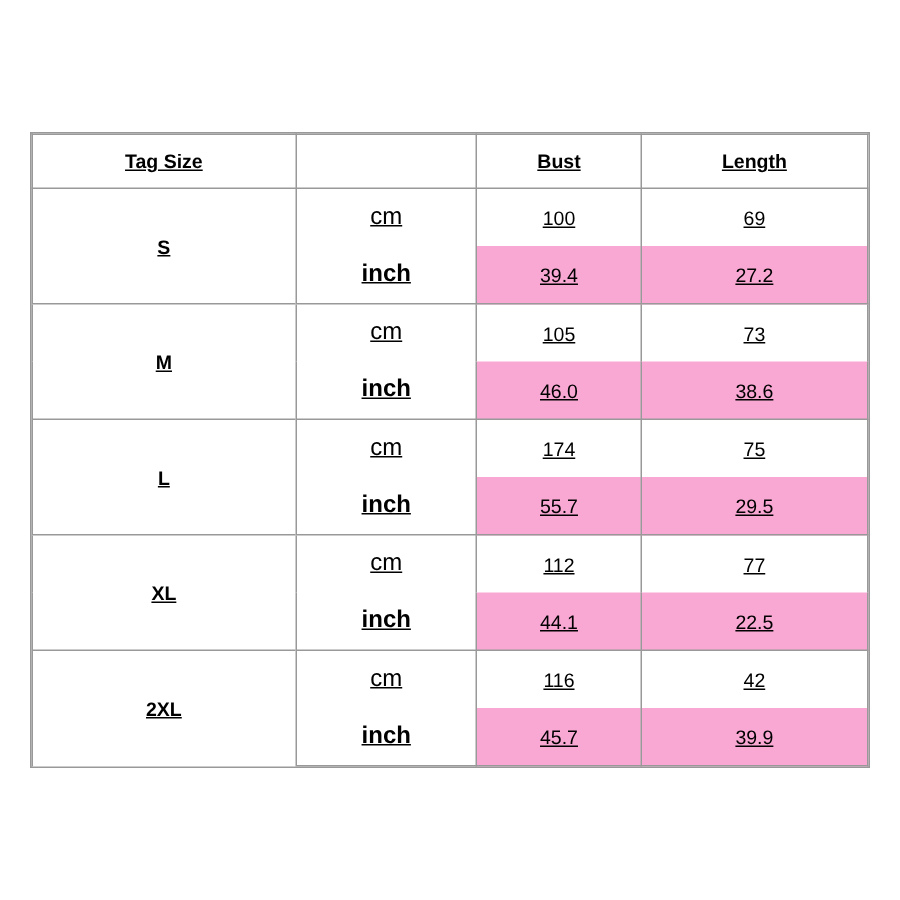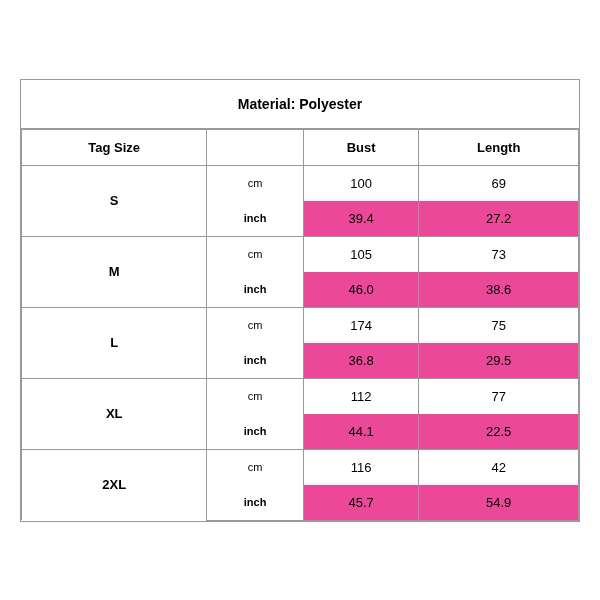--- a/index.html
+++ b/index.html
@@ -34,61 +34,59 @@
 
     table {
       width: 100%;
       border-collapse: collapse;
     }
 
     th, td {
       border: 1px solid #999;
       text-align: center;
       padding: 10px 4px;
+      text-decoration: underline;
     }
 
     thead th {
       font-weight: bold;
       background: #fff;
       font-size: 13px;
     }
 
     .tag-size-cell {
       font-weight: bold;
       font-size: 13px;
       vertical-align: middle;
     }
 
     .unit-cell {
-      font-size: 11px;
+      font-size: 16px;
     }
 
     .unit-cell.inch {
       font-weight: bold;
     }
 
     .shaded {
-      background-color: #ec4899;
+      background-color: #f9a8d4;
     }
 
     .size-group td {
       border-top: none;
     }
 
     .first-sub td {
       border-bottom: none;
     }
   </style>
 </head>
 <body>
 
 <div class="container">
-  <div class="title-row">
-    <span>Material: Polyester</span>
-  </div>
   <table>
     <thead>
       <tr>
         <th>Tag Size</th>
         <th></th>
         <th>Bust</th>
         <th>Length</th>
       </tr>
     </thead>
     <tbody id="table-body">
@@ -115,21 +113,21 @@
           <td class="shaded">38.6</td>
         </tr>
         <tr class="first-sub">
           <td rowspan="2" class="tag-size-cell">L</td>
           <td class="unit-cell">cm</td>
           <td>174</td>
           <td>75</td>
         </tr>
         <tr class="size-group">
           <td class="unit-cell inch">inch</td>
-          <td class="shaded">36.8</td>
+          <td class="shaded">55.7</td>
           <td class="shaded">29.5</td>
         </tr>
         <tr class="first-sub">
           <td rowspan="2" class="tag-size-cell">XL</td>
           <td class="unit-cell">cm</td>
           <td>112</td>
           <td>77</td>
         </tr>
         <tr class="size-group">
           <td class="unit-cell inch">inch</td>
@@ -138,17 +136,17 @@
         </tr>
         <tr class="first-sub">
           <td rowspan="2" class="tag-size-cell">2XL</td>
           <td class="unit-cell">cm</td>
           <td>116</td>
           <td>42</td>
         </tr>
         <tr class="size-group">
           <td class="unit-cell inch">inch</td>
           <td class="shaded">45.7</td>
-          <td class="shaded">54.9</td>
+          <td class="shaded">39.9</td>
         </tr>
       </tbody>
   </table>
 </div>
 
 </body></html>

